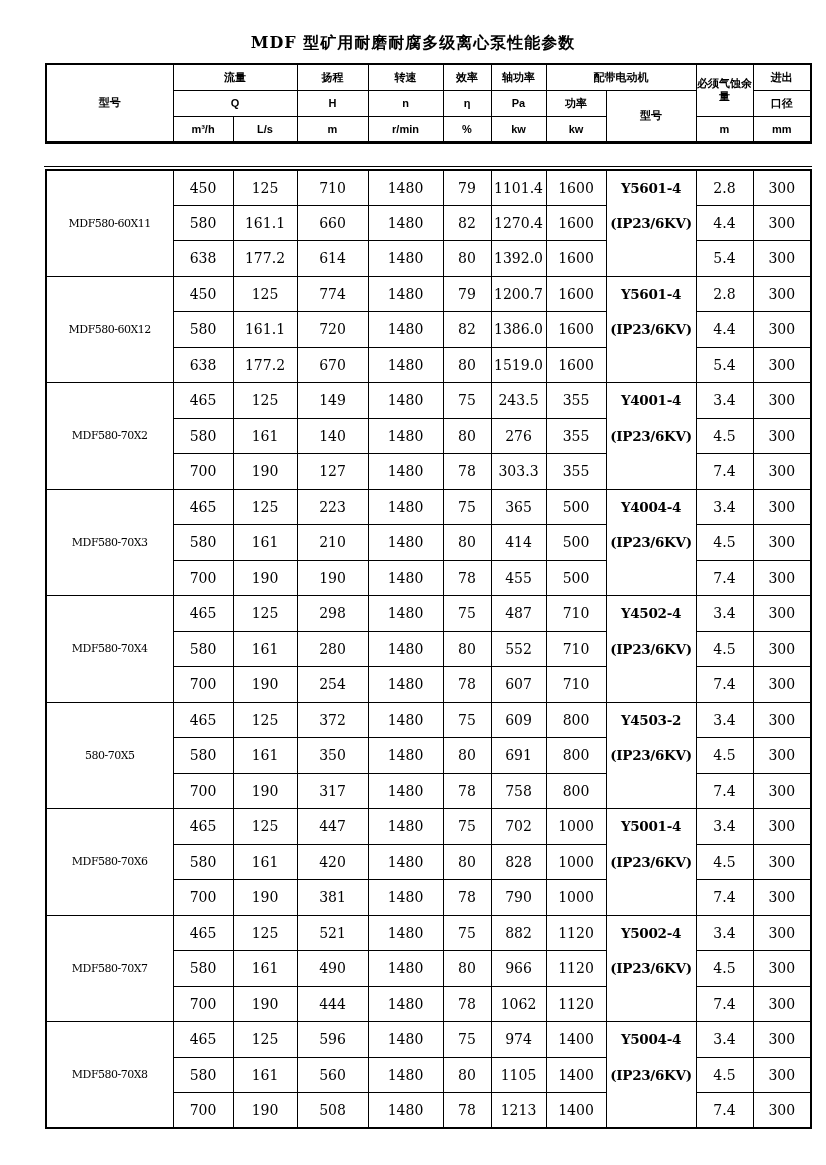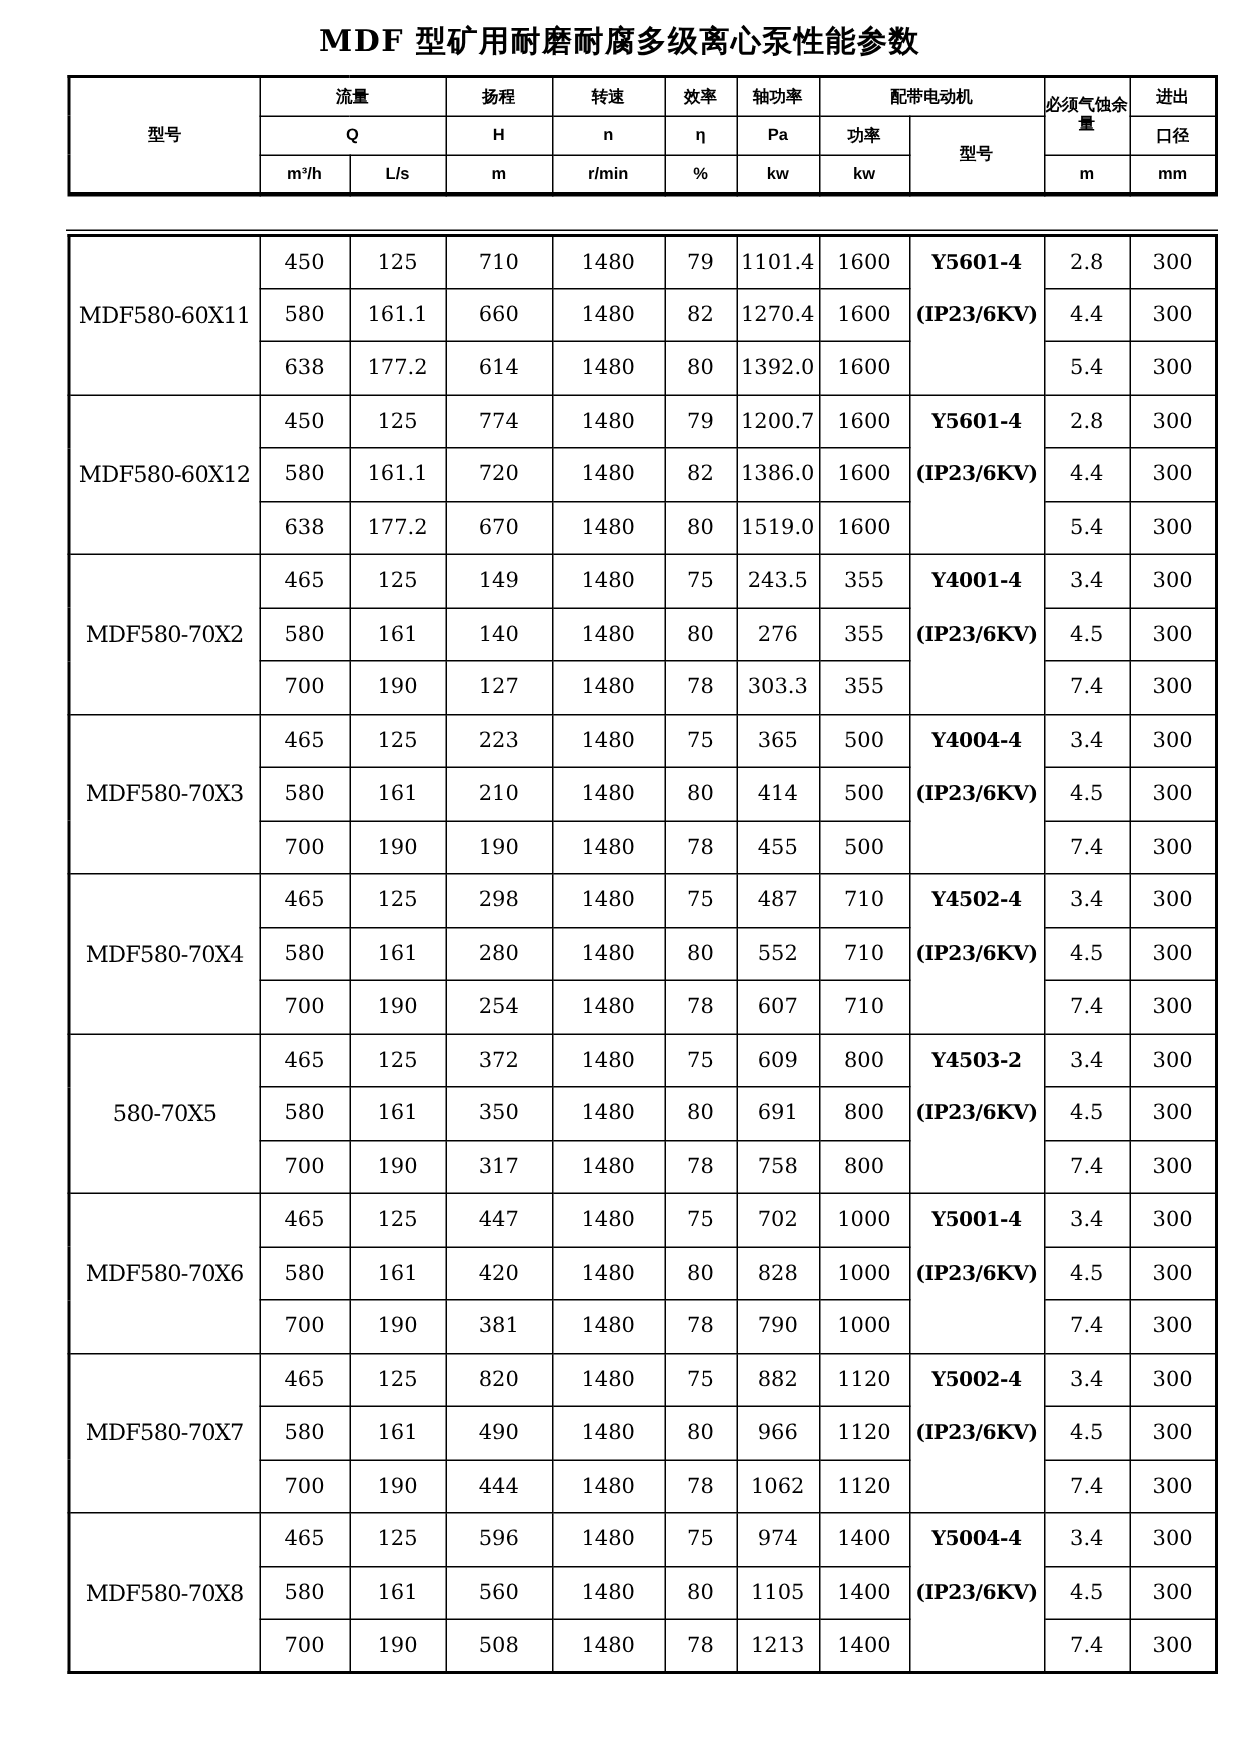--- a/index.html
+++ b/index.html
@@ -5,41 +5,41 @@
   * { box-sizing: border-box; }
   html, body { margin: 0; padding: 0; background: #ffffff; }
   body {
     width: 826px; height: 1165px;
     font-family: "Liberation Sans", sans-serif;
     color: #000;
   }
   .page { position: relative; width: 826px; height: 1165px; overflow: hidden; }
 
   .doc-title {
-    margin: 14px 0 0 0;
+    margin: 33px 0 0 0;
     text-align: center;
     font-family: "DejaVu Serif", serif;
-    font-size: 20px;
+    font-size: 16px;
     font-weight: bold;
     letter-spacing: 1px;
   }
 
   table { border-collapse: collapse; table-layout: fixed; margin-left: 45px; width: 765px; }
   td { border: 1px solid #000; text-align: center; vertical-align: middle; padding: 0; overflow: hidden; white-space: nowrap; }
 
   
   .header-table { margin-top: 9px; border: 2px solid #000; border-bottom: 3px solid #000; }
   .header-table td { height: 26px; font-weight: bold; font-size: 11px; }
   .header-table .wrap2 { white-space: normal; line-height: 1.25; margin-top: 40px; }
 
   
   .body-wrap { margin: 22px 0 0 44px; width: 768px; border-top: 1px solid #000; padding-top: 2px; }
   .data-table { margin-left: 1px; border: 2px solid #000; }
   .data-table td { height: 35.5px; font-size: 14px; font-family: "DejaVu Serif", serif; }
-  .data-table td.model-cell { font-size: 15px; letter-spacing: -0.5px; text-align: center; }
+  .data-table td.model-cell { font-size: 11px; letter-spacing: -0.5px; text-align: center; }
   .data-table td.motor-cell { vertical-align: top; font-size: 13.5px; letter-spacing: -0.3px; font-weight: bold; }
   .motor-cell div { height: 35.5px; line-height: 35.5px; }
 </style>
 </head>
 <body>
 
 <div class="page">
 
   <div class="doc-title">MDF 型矿用耐磨耐腐多级离心泵性能参数</div>
 
@@ -372,21 +372,21 @@
             <td>78</td>
             <td>790</td>
             <td>1000</td>
             <td>7.4</td>
             <td>300</td>
           </tr>
           <tr>
             <td rowspan="3" class="model-cell">MDF580-70X7</td>
             <td>465</td>
             <td>125</td>
-            <td>820</td>
+            <td>521</td>
             <td>1480</td>
             <td>75</td>
             <td>882</td>
             <td>1120</td>
             <td rowspan="3" class="motor-cell">
               <div>Y5002-4</div>
               <div>(IP23/6KV)</div>
             </td>
             <td>3.4</td>
             <td>300</td>

